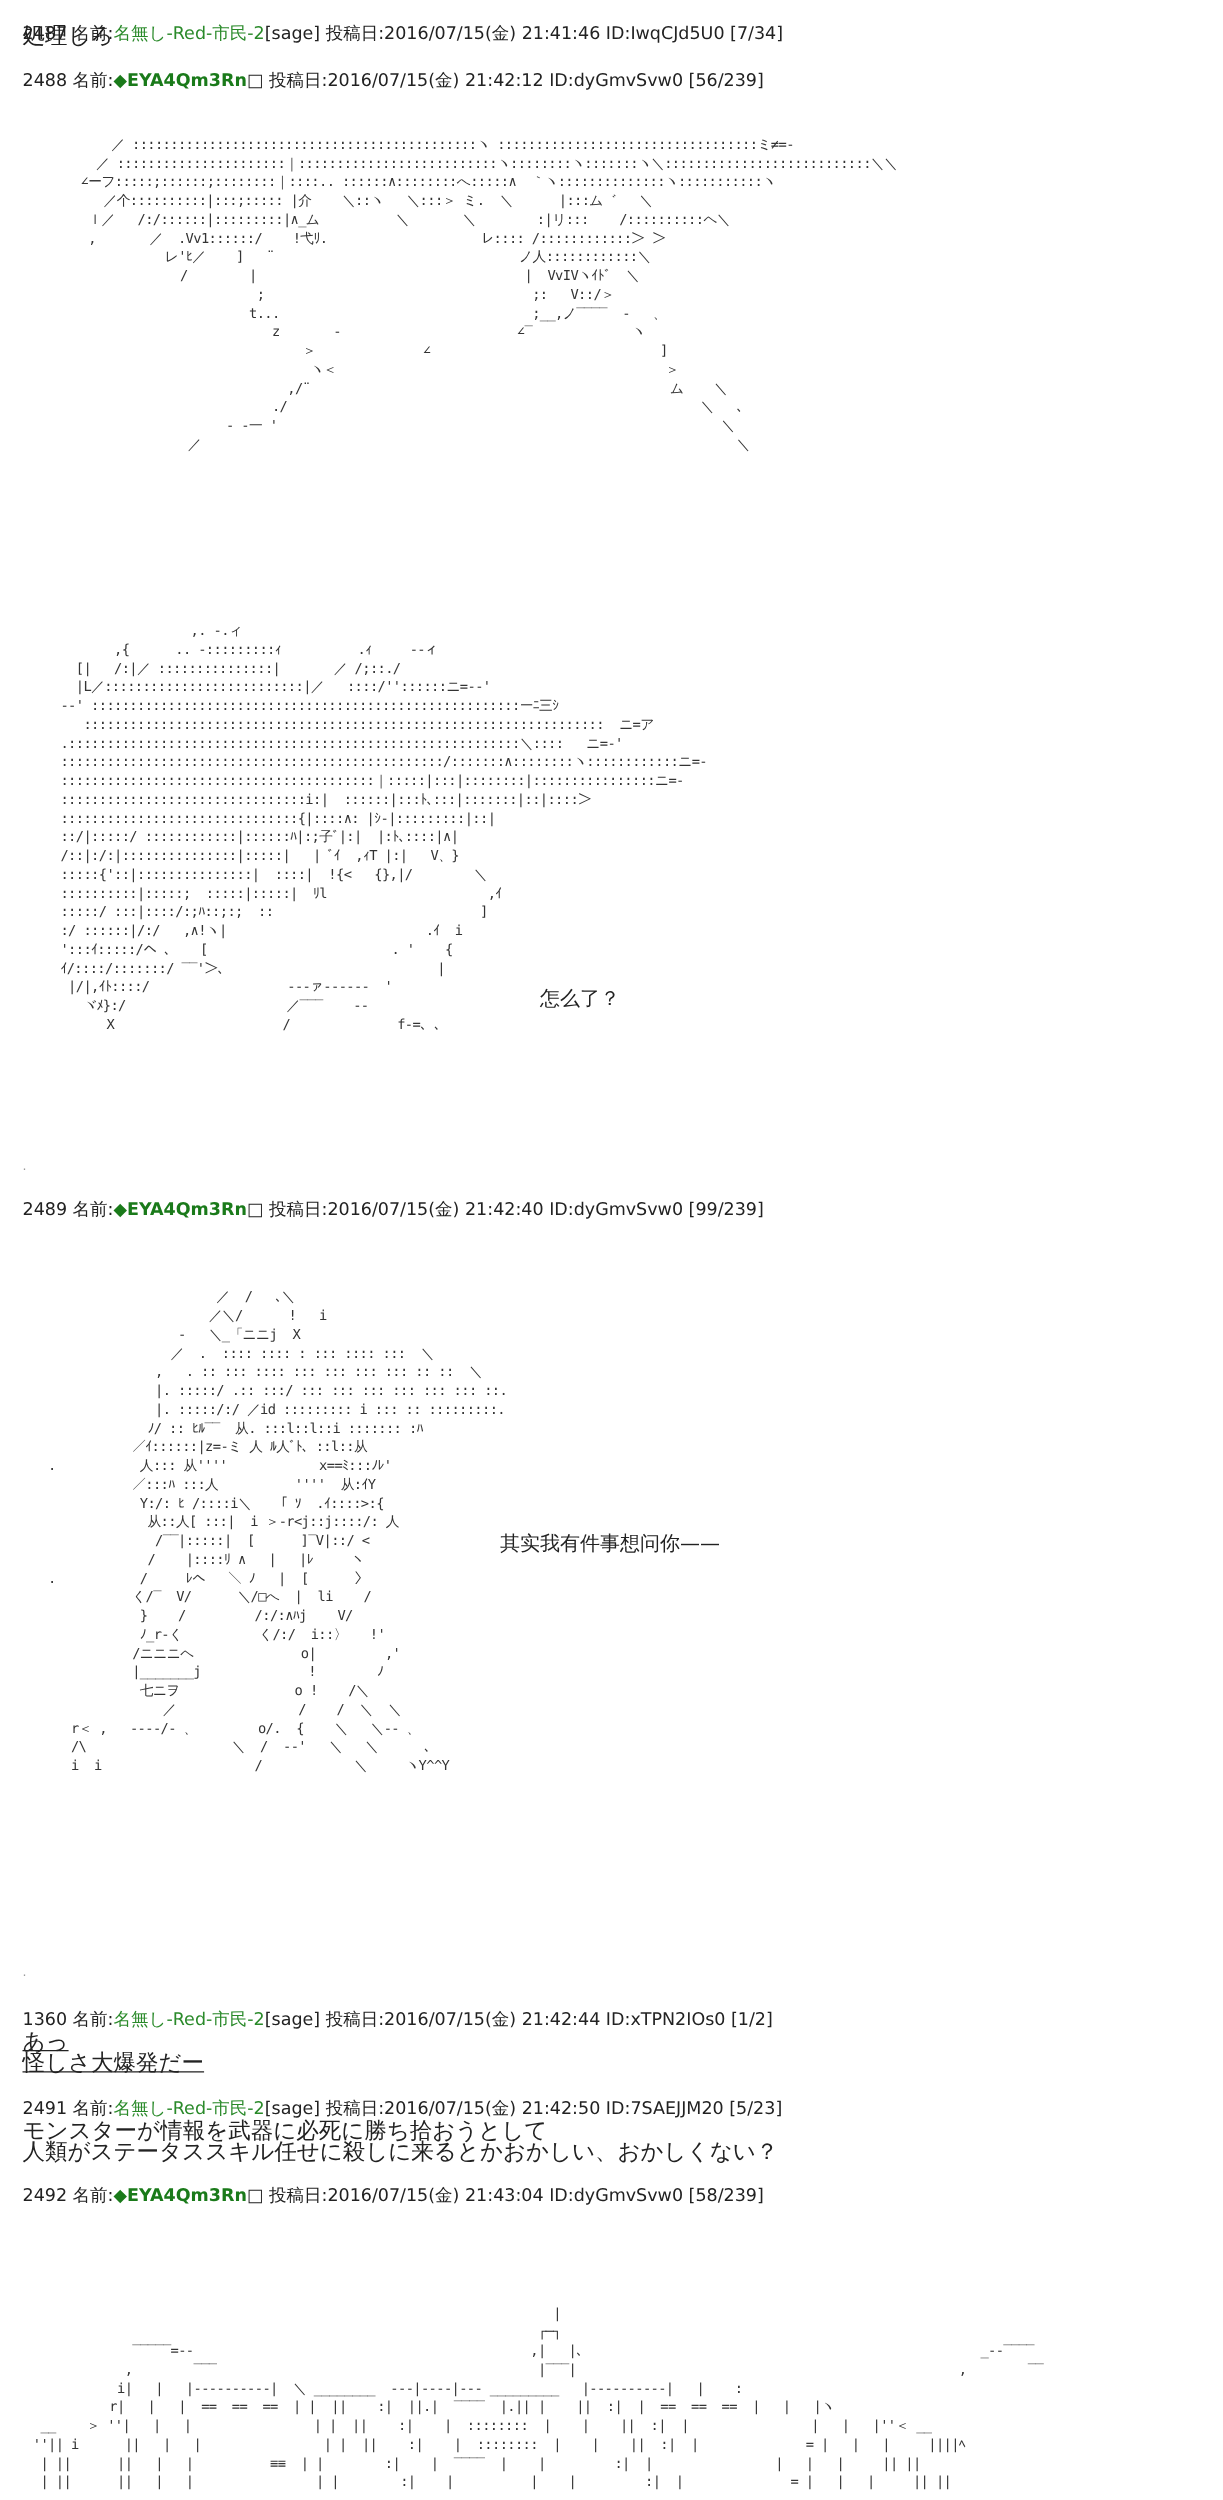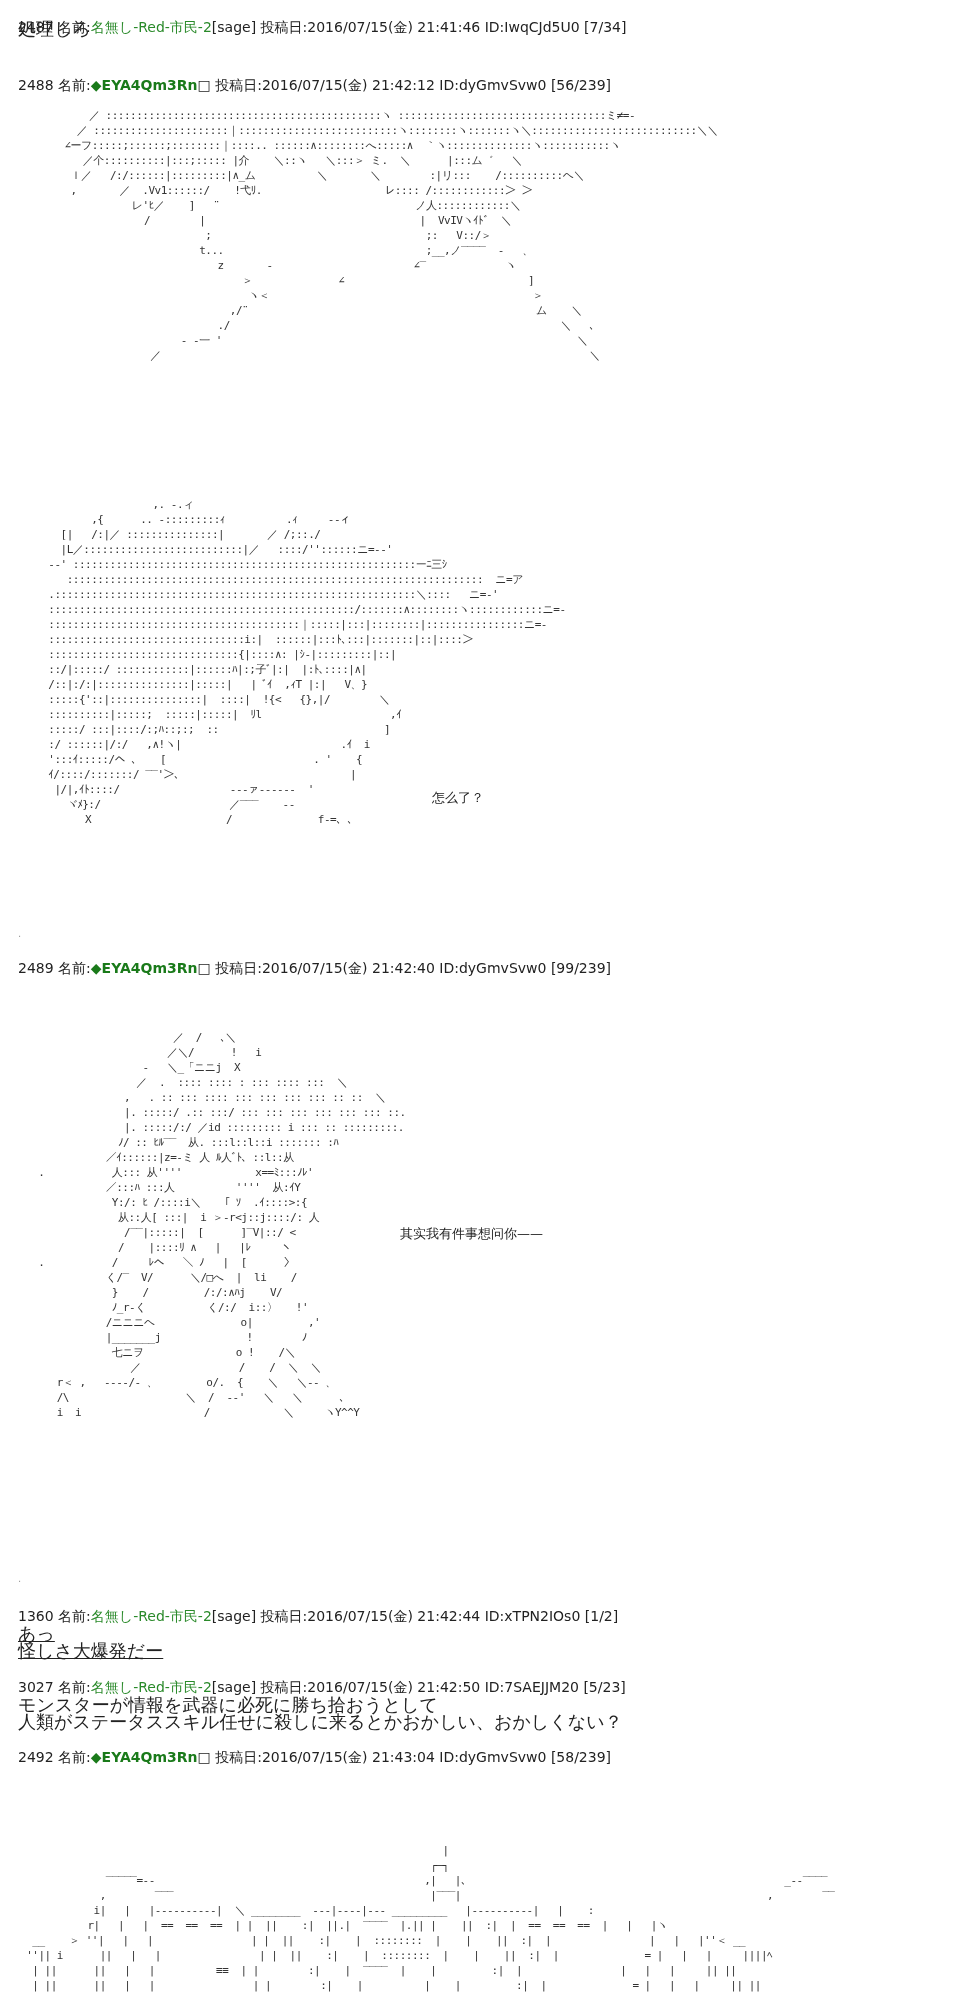--- a/index.html
+++ b/index.html
@@ -4,36 +4,36 @@
 <style>
   html, body { margin:0; padding:0; background:#ffffff; }
   body { width:978px; height:2000px; overflow:hidden; position:relative;
          font-family:"DejaVu Sans","Liberation Sans",sans-serif; color:#222; font-size:14px; }
   .post-header { position:absolute; left:18px; font-size:14px; line-height:17px; white-space:nowrap; color:#222; }
   .name-anon { color:#2a8a2a; }
   .name-trip { color:#1a7a1a; font-weight:bold; }
   .post-body { position:absolute; left:18px; font-size:18px; line-height:17px; white-space:pre; color:#222; }
   .aa { position:absolute; margin:0; font-family:"DejaVu Sans Mono","Liberation Mono",monospace;
         font-size:11px; line-height:15px; color:#333; white-space:pre; letter-spacing:-0.5px; }
-  .caption { position:absolute; font-size:13px; color:#222; white-space:nowrap; }
+  .caption { position:absolute; font-size:16px; color:#222; white-space:nowrap; }
   .dot { position:absolute; left:18px; font-size:10px; color:#999; }
 </style>
 </head>
 <body>
 
 <div class="post-header" style="top:19px;">
   <span>2487</span>
   <span>名前:</span><span class="name-anon">名無し-Red-市民-2</span><span>[sage]</span>
   <span>投稿日:</span><span>2016/07/15(金) 21:41:46</span>
   <span>ID:IwqCJd5U0</span>
   <span>[7/34]</span>
 </div>
 <div class="post-body" style="top:20px;">処理しろ</div>
 
-<div class="post-header" style="top:57px;margin-top:20px;">
+<div class="post-header" style="top:57px;">
   <span>2488</span>
   <span>名前:</span><span class="name-trip">◆EYA4Qm3Rn</span><span>□</span>
   <span>投稿日:</span><span>2016/07/15(金) 21:42:12</span>
   <span>ID:dyGmvSvw0</span>
   <span>[56/239]</span>
 </div>
 <pre class="aa" style="top:108px; left:40px;">        ／ :::::::::::::::::::::::::::::::::::::::::::::ヽ ::::::::::::::::::::::::::::::::::ミ≠=-
       ／ ::::::::::::::::::::::｜::::::::::::::::::::::::::ヽ::::::::ヽ:::::::ヽ＼:::::::::::::::::::::::::::＼＼
     ∠ーフ:::::;::::::;::::::::｜::::.. ::::::∧::::::::へ:::::∧  ｀ヽ::::::::::::::ヽ:::::::::::ヽ
        ／个::::::::::|:::;::::: |介    ＼::ヽ   ＼:::＞ ミ.  ＼      |:::ム゛   ＼
@@ -115,21 +115,21 @@
   <span>1360</span>
   <span>名前:</span><span class="name-anon">名無し-Red-市民-2</span><span>[sage]</span>
   <span>投稿日:</span><span>2016/07/15(金) 21:42:44</span>
   <span>ID:xTPN2IOs0</span>
   <span>[1/2]</span>
 </div>
 <div class="post-body" style="top:1625px;text-decoration:underline;">あっ
 怪しさ大爆発だー</div>
 
 <div class="post-header" style="top:1679px;">
-  <span>3027</span>
+  <span>2491</span>
   <span>名前:</span><span class="name-anon">名無し-Red-市民-2</span><span>[sage]</span>
   <span>投稿日:</span><span>2016/07/15(金) 21:42:50</span>
   <span>ID:7SAEJJM20</span>
   <span>[5/23]</span>
 </div>
 <div class="post-body" style="top:1696px;">モンスターが情報を武器に必死に勝ち拾おうとして
 人類がステータススキル任せに殺しに来るとかおかしい、おかしくない？</div>
 
 <div class="post-header" style="top:1749px;">
   <span>2492</span>

